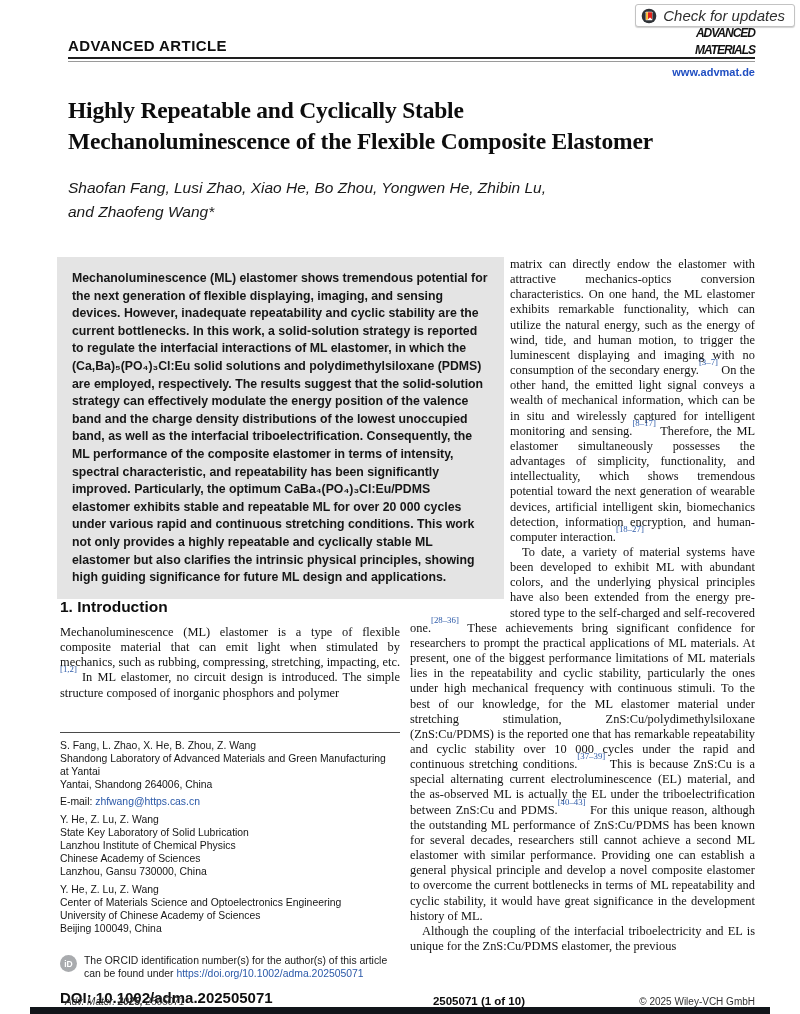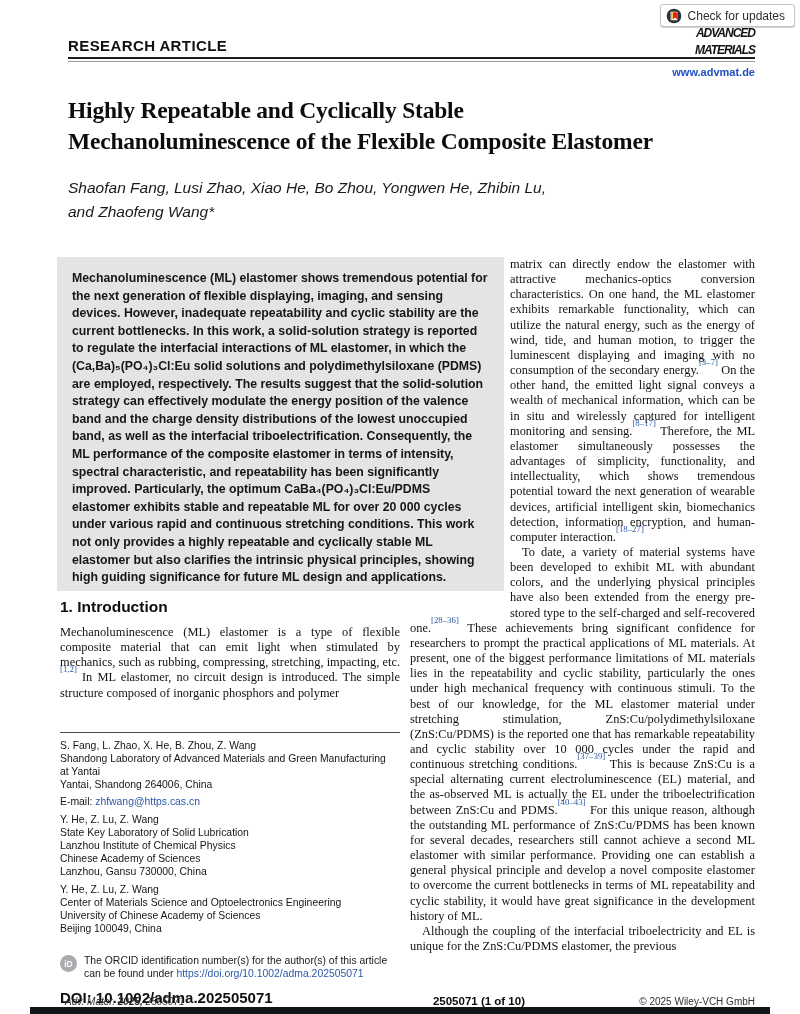--- a/index.html
+++ b/index.html
@@ -16,37 +16,37 @@
     position:relative;width:800px;height:1014px;background:#fff;overflow:hidden;
     font-family:"Liberation Sans",sans-serif;color:var(--ink);
   }
   
   .update-badge{
     position:absolute;top:4px;right:5px;height:23px;
     display:flex;align-items:center;gap:6px;padding:0 9px 0 5px;
     background:#fff;border:1px solid #c3c3c3;border-radius:3px;
     box-shadow:0 1px 1px rgba(0,0,0,.18);cursor:pointer;
   }
-  .update-badge .label{font-size:12px;color:#2e2e2e;}
+  .update-badge .label{font-size:15px;color:#2e2e2e;font-style:italic;}
   
   .kicker{position:absolute;left:68px;top:37px;font-size:15px;font-weight:bold;letter-spacing:.4px;color:#101010;}
   .rule{position:absolute;left:68px;right:45px;top:57px;border-top:2px solid #1e1e1e;}
   .rule2{position:absolute;left:68px;right:45px;top:61px;border-top:1px solid #9a9a9a;}
   .brand{position:absolute;right:45px;top:25px;text-align:right;font-style:italic;font-weight:bold;
          font-size:12px;line-height:16.5px;letter-spacing:-1px;color:#111;}
   .site{position:absolute;right:45px;top:66px;font-size:11px;font-weight:bold;color:var(--site-blue);text-decoration:none;}
   
   .title{position:absolute;left:68px;top:95px;width:690px;font-size:23.5px;line-height:31px;
          font-weight:bold;letter-spacing:-.2px;color:#0d0d0d;white-space:pre-line;font-family:Liberation Serif, serif;}
   .authors{position:absolute;left:68px;top:176px;width:620px;font-size:15.5px;line-height:24px;
            font-style:italic;color:#1a1a1a;white-space:pre-line;}
   
   .abstract-box{
     position:absolute;left:57px;top:257px;width:447px;min-height:318px;
-    background:var(--abstract-bg);padding:13px 15px 4px 15px;
+    background:var(--abstract-bg);padding:13px 15px 12px 15px;
   }
   .abstract-box p{font-size:12.3px;line-height:17.6px;font-weight:bold;color:#161616;}
   
   .serif{font-family:"Liberation Serif",serif;}
   .col-right{position:absolute;left:410px;top:257px;width:345px;font-family:Liberation Serif, serif;}
   .col-right .intrude{float:left;width:100px;height:350px;}
   .col-right p{font-size:12.4px;line-height:15.15px;text-align:justify;color:#121212;}
   .col-right p.indent{text-indent:12px;}
   .ref{color:var(--link-blue);font-size:8.8px;line-height:0;position:relative;top:-4px;}
   .col-left{position:absolute;left:60px;top:598px;width:340px;}
@@ -79,21 +79,21 @@
       <svg width="16" height="16" viewBox="0 0 24 24">
         <circle cx="12" cy="12" r="11" fill="#2f3237"></circle>
         <rect x="7" y="5.5" width="10" height="13" rx="1" fill="#ffffff"></rect>
         <rect x="7.8" y="6.3" width="2.2" height="11.4" fill="#f5a800"></rect>
         <path d="M10.5 6.3 h6 v10.5 l-3 -2.6 l-3 2.6 z" fill="var(--accent-red,#e2231a)"></path>
       </svg>
     </span>
     <span class="label">Check for updates</span>
   </div>
 
-  <div class="kicker">RESEARCH ARTICLE</div>
+  <div class="kicker">ADVANCED ARTICLE</div>
   <div class="rule"></div>
   <div class="rule2"></div>
   <div class="brand">
     <div>ADVANCED</div>
     <div>MATERIALS</div>
   </div>
   <a class="site" href="#">www.advmat.de</a>
 
   <h1 class="title">Highly Repeatable and Cyclically Stable
 Mechanoluminescence of the Flexible Composite Elastomer</h1>

